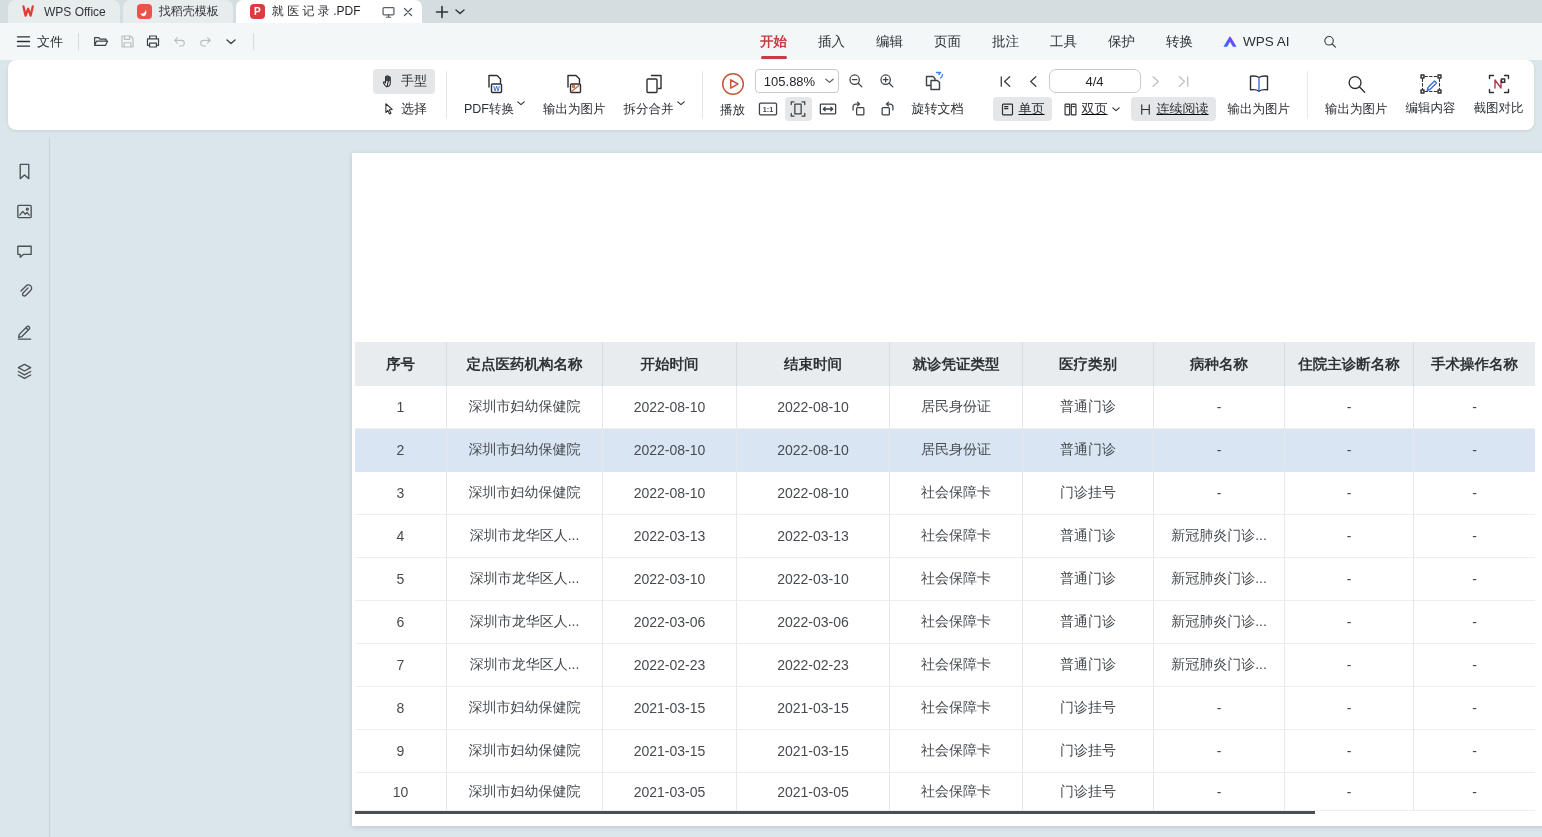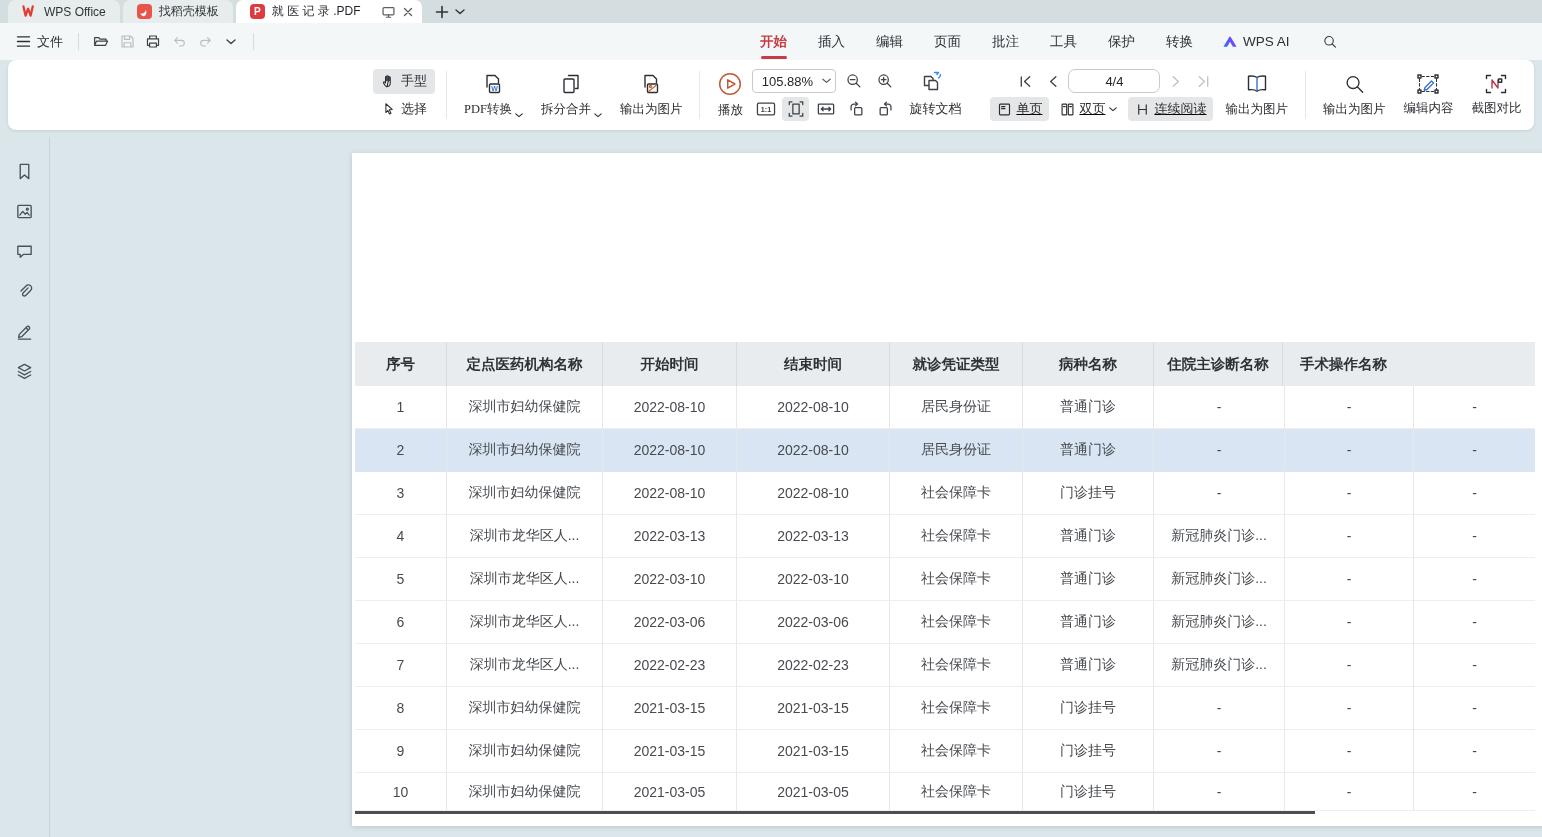--- a/index.html
+++ b/index.html
@@ -38,21 +38,21 @@
   .panel { height:70px; background:#fff; border-radius:8px; display:flex; align-items:stretch;
            box-shadow:0 1px 3px rgba(40,60,70,.12); overflow:hidden; }
   .spacer { width:362px; flex:none; }
   .vdiv { width:1px; background:#e6e9ea; margin:11px 8px; flex:none; }
   .stackcol { display:flex; flex-direction:column; justify-content:center; gap:3px; padding:0 3px; flex:none; }
   .minibtn { display:flex; align-items:center; gap:5px; height:25px; padding:0 8px; border-radius:4px;
              font-size:13px; color:#2b2e33; }
   .minibtn.sel { background:#e4e6e7; }
   .bigbtn { display:flex; flex-direction:column; align-items:center; justify-content:center; gap:5px;
             padding:0 9px; font-size:12.5px; color:#2b2e33; flex:none; }
-  .bigbtn .lab { display:flex; align-items:flex-end; gap:3px; white-space:nowrap;font-family:Liberation Serif, serif; }
+  .bigbtn .lab { display:flex; align-items:flex-start; gap:3px; white-space:nowrap; }
   .grp { display:flex; flex-direction:column; justify-content:center; gap:4px; flex:none; }
   .r { display:flex; align-items:center; }
   .zoombox { width:84px; height:24px; border:1px solid #c6cbce; border-radius:4px; font-size:13px;
              color:#23262b; text-align:center; padding-right:14px; background:#fff;
              font-family:"Liberation Sans","DejaVu Sans",sans-serif; }
   .zoomwrap { position:relative; }
   .zoomwrap .chevo { position:absolute; right:5px; top:9px; color:#5a6065; }
   .sq { width:27px; height:24px; display:grid; place-items:center; border-radius:4px; color:#3c4147; flex:none; }
   .sq.sel { background:#e4e6e7; }
   .tbtn { display:flex; align-items:center; gap:4px; height:24px; padding:0 7px; border-radius:4px;
@@ -234,38 +234,38 @@
     </svg>
     <span class="lab">
           <span>PDF转换</span>
       <svg width="8" height="5" viewBox="0 0 10 6" class="st">
             <path d="M1 1l4 3.5L9 1"></path>
           </svg>
         </span>
   </div>
   <div class="bigbtn">
     <svg width="24" height="24" viewBox="0 0 24 24" class="st">
+      <path d="M6 15V3.5h8l3.5 3.5v4"></path>
+          <rect x="8.5" y="12" width="10" height="8.5" rx="1"></rect>
+      <path d="M9.5 19.5l7.5-6" stroke="#cd6a3a"></path>
+          <circle cx="11.5" cy="14.5" r="1" stroke="#cd6a3a"></circle>
+    </svg>
+    <span class="lab">输出为图片</span>
+  </div>
+  <div class="bigbtn">
+    <svg width="24" height="24" viewBox="0 0 24 24" class="st">
       <path d="M9.5 3.5H19v13h-2.5"></path>
           <rect x="5" y="7" width="10" height="13.5" rx="1"></rect>
     </svg>
     <span class="lab">
           <span>拆分合并</span>
       <svg width="8" height="5" viewBox="0 0 10 6" class="st">
             <path d="M1 1l4 3.5L9 1"></path>
           </svg>
         </span>
-  </div>
-  <div class="bigbtn">
-    <svg width="24" height="24" viewBox="0 0 24 24" class="st">
-      <path d="M6 15V3.5h8l3.5 3.5v4"></path>
-          <rect x="8.5" y="12" width="10" height="8.5" rx="1"></rect>
-      <path d="M9.5 19.5l7.5-6" stroke="#cd6a3a"></path>
-          <circle cx="11.5" cy="14.5" r="1" stroke="#cd6a3a"></circle>
-    </svg>
-    <span class="lab">输出为图片</span>
   </div>
   <div class="vdiv"></div>
 
   <div class="bigbtn" style="color:#2b2e33;">
     <svg width="26" height="26" viewBox="0 0 26 26">
       <circle cx="13" cy="13" r="10.3" fill="none" stroke="#c05a38" stroke-width="1.5"></circle>
       <path d="M10.7 8.8l7.2 4.2-7.2 4.2z" fill="none" stroke="#c05a38" stroke-width="1.5" stroke-linejoin="round"></path>
     </svg>
     <span class="lab">播放</span>
   </div>
@@ -334,21 +334,21 @@
               <path d="M10.5 2.5l-2 2 2 2"></path>
             </svg>
           </span>
       <span class="tbtn">
         <span>旋转文档</span>
           </span>
     </div>
   </div>
 
   <div class="grp" style="width:226px; margin-left:6px;">
-    <div class="r" style="gap:2px; justify-content:flex-end;">
+    <div class="r" style="gap:2px; justify-content:flex-start;">
       <span class="navb">
         <svg width="15" height="15" viewBox="0 0 16 16" class="st">
               <path d="M3.5 3v10M12.5 3L7 8l5.5 5"></path>
             </svg>
           </span>
       <span class="navb">
         <svg width="15" height="15" viewBox="0 0 16 16" class="st">
               <path d="M10.5 3L5 8l5.5 5"></path>
             </svg>
           </span>
@@ -475,20 +475,21 @@
   </div>
 
   <div class="page">
     <div class="tablewrap">
       <div class="thead" id="thead">
           <div class="th" style="width: 92px;">序号</div>
           <div class="th" style="width: 156px;">定点医药机构名称</div>
           <div class="th" style="width: 134px;">开始时间</div>
           <div class="th" style="width: 153px;">结束时间</div>
           <div class="th" style="width: 133px;">就诊凭证类型</div>
+          <div class="th" style="width: 131px;">医疗类别</div>
           <div class="th" style="width: 131px;">病种名称</div>
           <div class="th" style="width: 129px;">住院主诊断名称</div>
           <div class="th" style="width: 121px;">手术操作名称</div>
         </div>
       <div id="tbody">
           <div class="tr">
             <div class="td" style="width: 92px;">1</div>
             <div class="td" style="width: 156px;">深圳市妇幼保健院</div>
             <div class="td" style="width: 134px;">2022-08-10</div>
             <div class="td" style="width: 153px;">2022-08-10</div>

